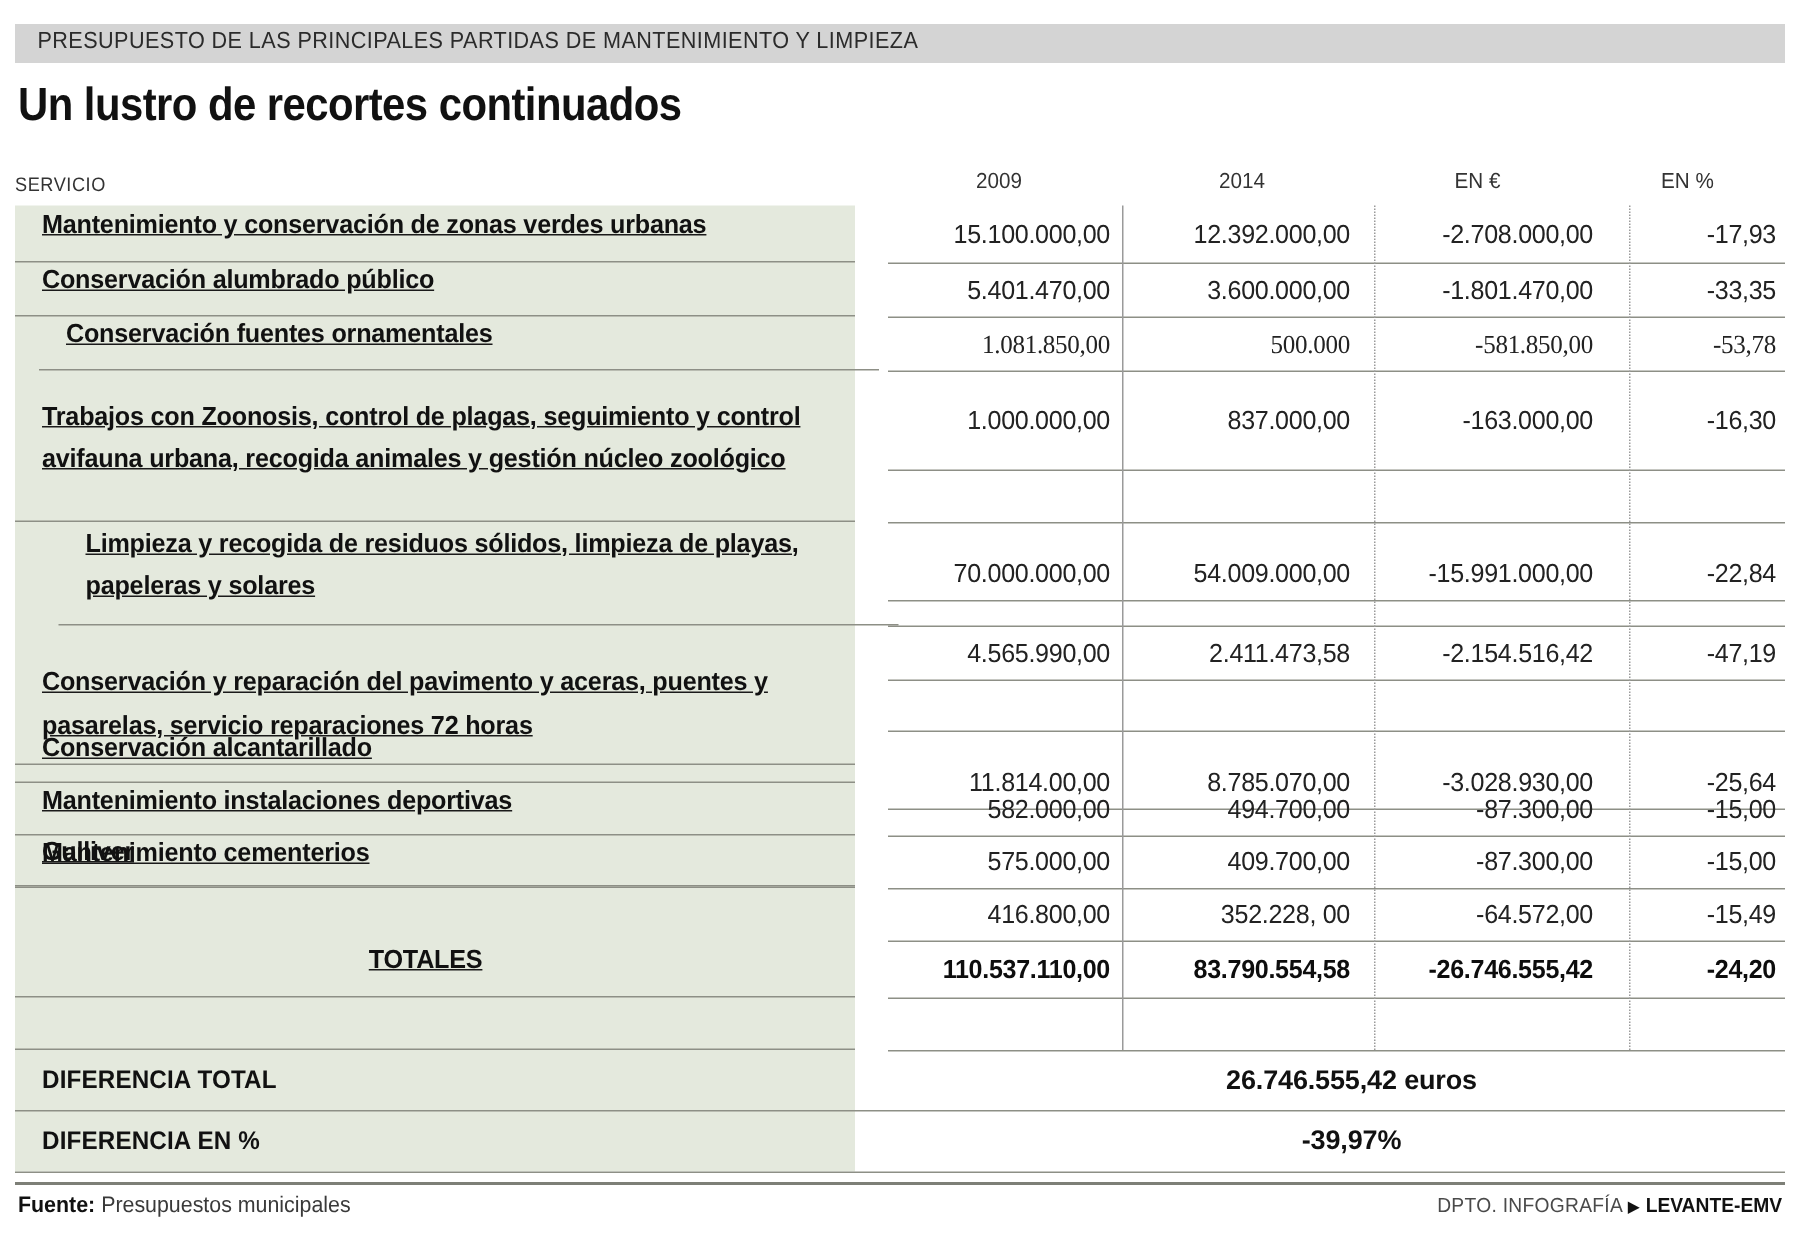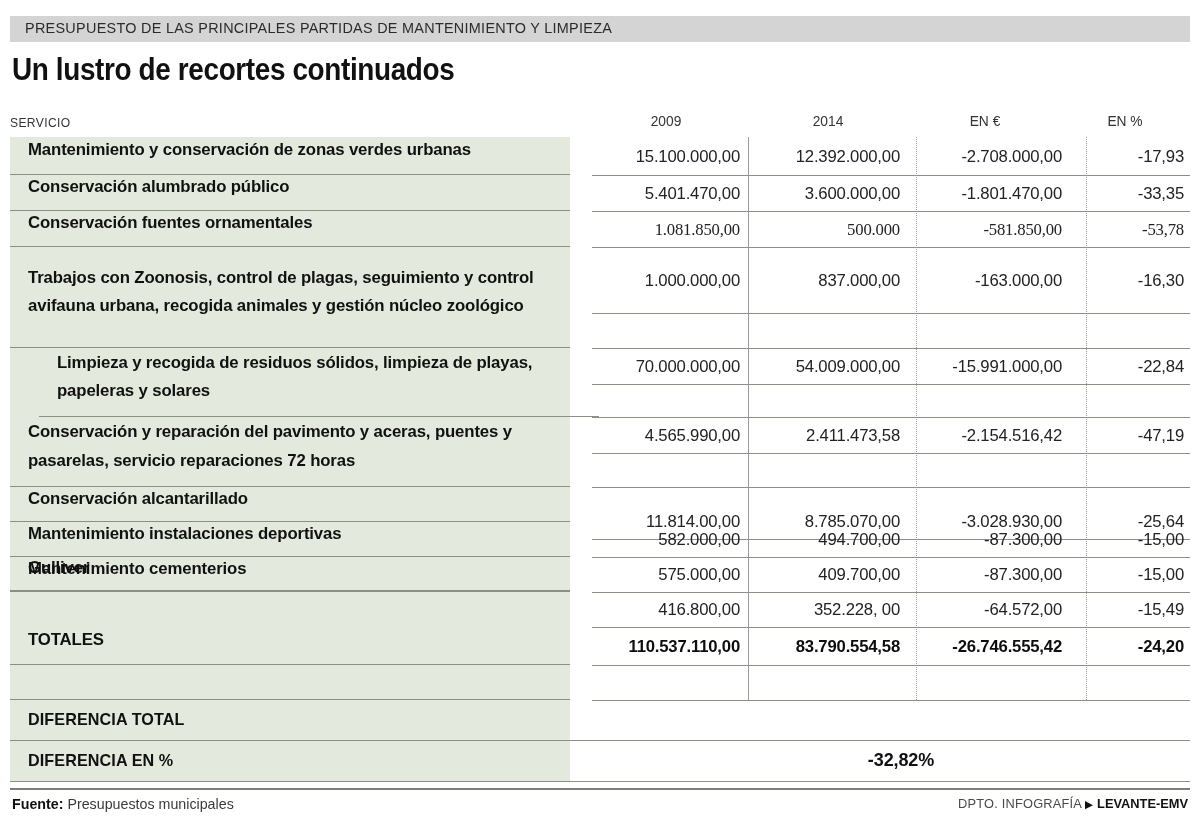--- a/index.html
+++ b/index.html
@@ -50,20 +50,21 @@
     background:#e4e9dd;
   }
 
   
   .lrow{
     position:absolute;left:10px;width:560px;
     box-sizing:border-box;
     padding:0 12px 12px 18px;
     display:flex;align-items:center;
     border-bottom:1.6px solid #8d8f86;
+    text-decoration:underline;
   }
   .lrow .txt{
     font-size:17.4px;font-weight:bold;color:#111;
     line-height:1.62;
     letter-spacing:-.15px;
     transform:scaleX(.965);transform-origin:left center;
     width:103%;
   }
 
   
@@ -160,21 +161,21 @@
       </div>
       <div class="lrow" style="top: 175px; height: 36px;">
         <div class="txt">Conservación alumbrado público</div>
       </div>
       <div class="nrow" style="top: 175px; height: 36px;">
         <div class="cell r c0">5.401.470,00</div>
         <div class="cell r c1">3.600.000,00</div>
         <div class="cell r c2">-1.801.470,00</div>
         <div class="cell r c3">-33,35</div>
       </div>
-      <div class="lrow" style="top: 211px; height: 36px;">
+      <div class="lrow" style="top: 211px; height: 36px; margin-left: 16px;">
         <div class="txt">Conservación fuentes ornamentales</div>
       </div>
       <div class="nrow" style="top: 211px; height: 36px; font-family: Liberation Serif, serif;">
         <div class="cell r c0">1.081.850,00</div>
         <div class="cell r c1">500.000</div>
         <div class="cell r c2">-581.850,00</div>
         <div class="cell r c3">-53,78</div>
       </div>
       <div class="lrow" style="top: 247px; height: 101px;">
         <div class="txt">Trabajos con Zoonosis, control de plagas, seguimiento y control avifauna urbana, recogida animales y gestión núcleo zoológico</div>
@@ -182,28 +183,28 @@
       <div class="nrow" style="top: 247px; height: 66px;">
         <div class="cell r c0">1.000.000,00</div>
         <div class="cell r c1">837.000,00</div>
         <div class="cell r c2">-163.000,00</div>
         <div class="cell r c3">-16,30</div>
       </div>
       <div class="nrow" style="top: 313px; height: 35px;"></div>
       <div class="lrow" style="top: 348px; height: 69px; margin-left: 29px;">
         <div class="txt">Limpieza y recogida de residuos sólidos, limpieza de playas, papeleras y solares</div>
       </div>
-      <div class="nrow" style="top: 348px; height: 36px; text-decoration: underline;">
+      <div class="nrow" style="top: 364px; height: 36px; text-decoration: underline;">
         <div class="cell r c0">70.000.000,00</div>
         <div class="cell r c1">54.009.000,00</div>
         <div class="cell r c2">-15.991.000,00</div>
         <div class="cell r c3">-22,84</div>
       </div>
       <div class="nrow" style="top: 384px; height: 33px;"></div>
-      <div class="lrow" style="top: 417px; height: 70px;">
+      <div class="lrow" style="top: 440px; height: 70px;">
         <div class="txt">Conservación y reparación del pavimento y aceras, puentes y pasarelas, servicio reparaciones 72 horas</div>
       </div>
       <div class="nrow" style="top: 417px; height: 36px;">
         <div class="cell r c0">4.565.990,00</div>
         <div class="cell r c1">2.411.473,58</div>
         <div class="cell r c2">-2.154.516,42</div>
         <div class="cell r c3">-47,19</div>
       </div>
       <div class="nrow" style="top: 453px; height: 34px;"></div>
       <div class="lrow" style="top: 487px; height: 35px;">
@@ -235,44 +236,45 @@
       </div>
       <div class="lrow" style="top: 556px; height: 35px;">
         <div class="txt">Gulliver</div>
       </div>
       <div class="nrow" style="top: 592px; height: 35px;">
         <div class="cell r c0">416.800,00</div>
         <div class="cell r c1">352.228, 00</div>
         <div class="cell r c2">-64.572,00</div>
         <div class="cell r c3">-15,49</div>
       </div>
-      <div class="lrow" style="top: 627px; height: 38px;">
+      <div class="lrow" style="top: 627px; height: 38px; text-align: center;">
         <div class="txt">TOTALES</div>
       </div>
       <div class="nrow" style="top: 627px; height: 38px;">
         <div class="cell r c0 bold">110.537.110,00</div>
         <div class="cell r c1 bold">83.790.554,58</div>
         <div class="cell r c2 bold">-26.746.555,42</div>
         <div class="cell r c3 bold">-24,20</div>
       </div>
       <div class="nrow" style="top: 665px; height: 35px;"></div>
       <div class="lrow nolabel" style="top: 665px; height: 35px;"></div>
     </div>
 
   <div class="vsep" style="left:748px;top:137px;height:563px;"></div>
   <div class="vsep dotted" style="left:916px;top:137px;height:563px;"></div>
   <div class="vsep dotted" style="left:1086px;top:137px;height:563px;"></div>
 
   <div id="summary">
       <div class="srow" style="top: 700px; height: 40px;">
         <div class="slabel">DIFERENCIA TOTAL</div>
+        <div class="svalue">26.746.555,42 euros</div>
       </div>
       <div class="srow" style="top: 740px; height: 41px;">
         <div class="slabel">DIFERENCIA EN %</div>
-        <div class="svalue">-32,82%</div>
+        <div class="svalue">-39,97%</div>
       </div>
     </div>
 
   <div class="footrule"></div>
   <div class="foot-left">
     <b>Fuente:</b>
     <span>Presupuestos municipales</span>
   </div>
   <div class="foot-right">
     <span>DPTO. INFOGRAFÍA</span>

